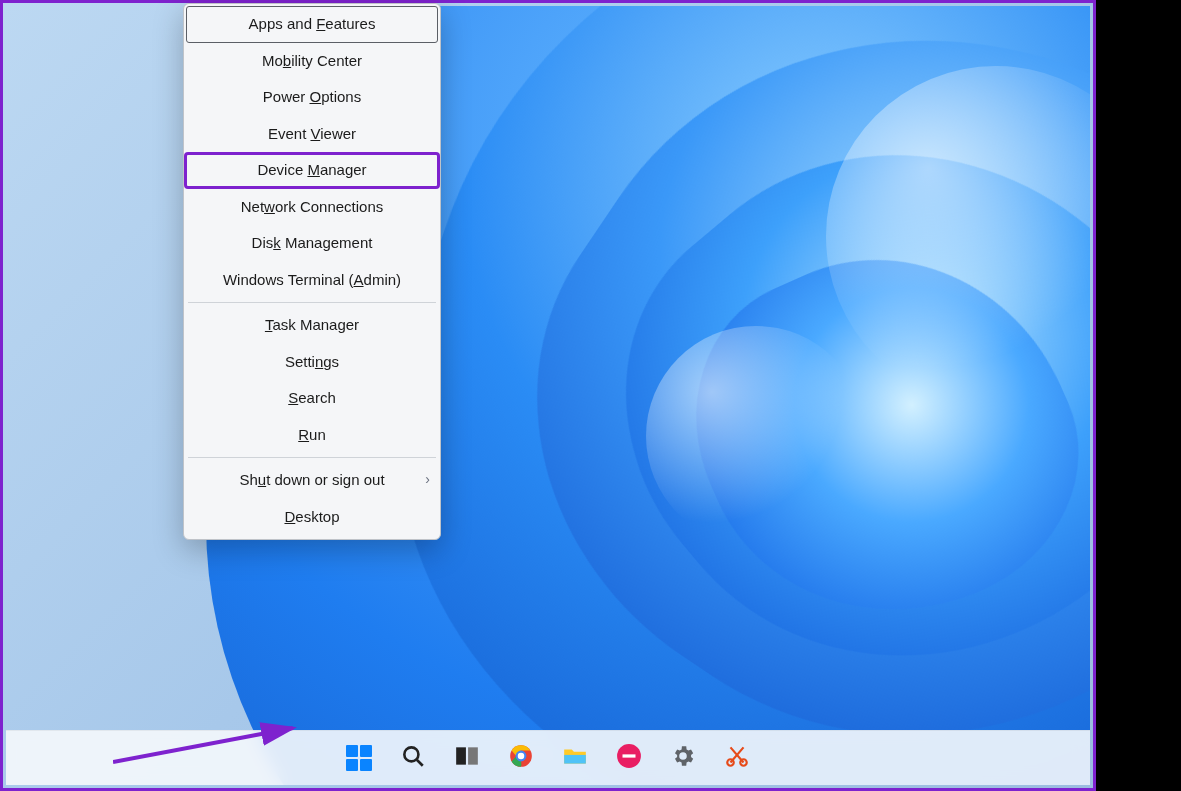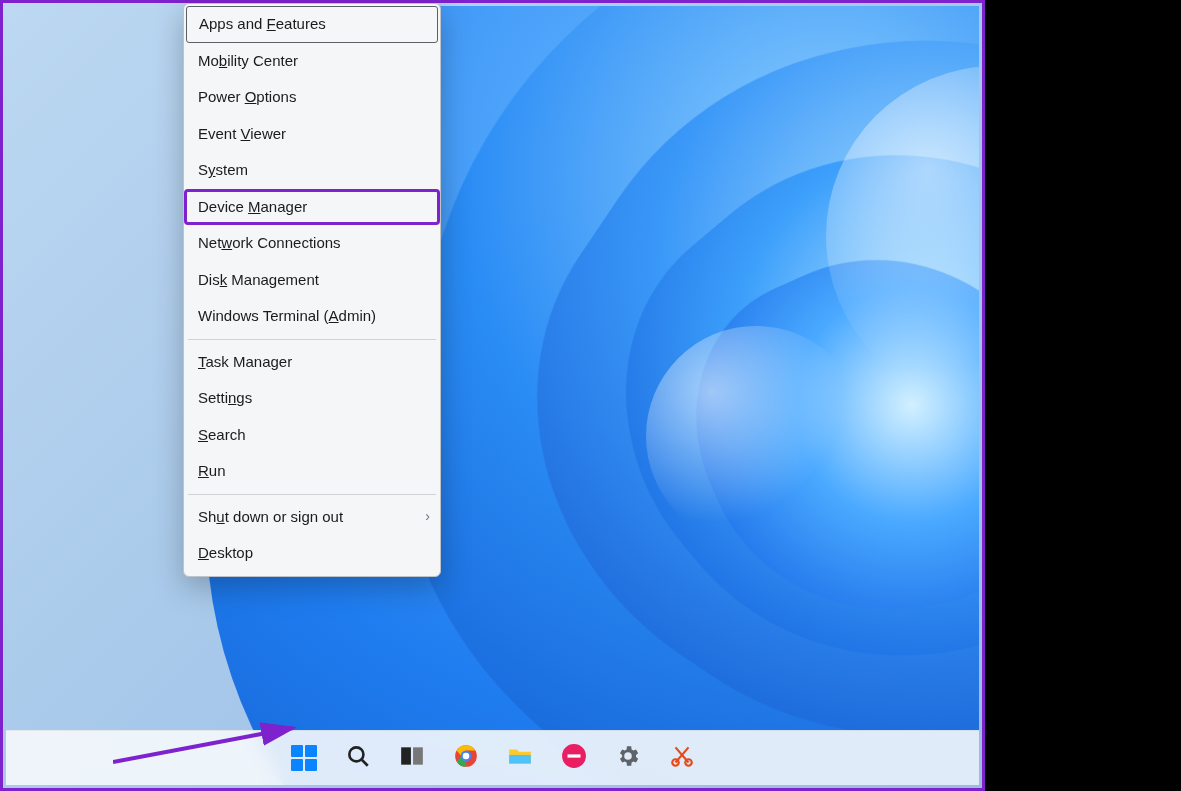--- a/index.html
+++ b/index.html
@@ -1,16 +1,16 @@
 <!DOCTYPE html>
 <html><head>
 <meta charset="utf-8">
 <style>
   html,body{margin:0;padding:0;width:1181px;height:791px;font-family:"Segoe UI",Arial,sans-serif;overflow:hidden;background:#000;}
-  .frame{position:relative;width:985px;height:791px;box-sizing:border-box;border:3px solid #7e22ce;background:linear-gradient(135deg,#bcd8f2 0%,#a7c8ea 50%,#9bbce0 100%);}
+  .frame{position:relative;width:1096px;height:791px;box-sizing:border-box;border:3px solid #7e22ce;background:linear-gradient(135deg,#bcd8f2 0%,#a7c8ea 50%,#9bbce0 100%);text-align:center;}
   
   .wall{position:absolute;inset:3px;overflow:hidden;}
   .petal{position:absolute;border-radius:60% 40% 55% 45%/55% 45% 60% 40%;filter:blur(0.2px);}
   .p1{width:1400px;height:1400px;left:200px;top:-350px;background:radial-gradient(circle at 35% 35%,#64b6ff 0%,#1f7df0 45%,#0a3ea8 100%);}
   .p2{width:1000px;height:1000px;left:420px;top:-140px;background:radial-gradient(circle at 35% 35%,#8fd0ff 0%,#2a8cf5 40%,#0848c0 100%);transform:rotate(18deg);}
   .p3{width:720px;height:720px;left:560px;top:20px;background:radial-gradient(circle at 40% 35%,#a6dcff 0%,#3a98f8 42%,#0a4cc9 100%);transform:rotate(34deg);}
   .p4{width:520px;height:520px;left:640px;top:140px;background:radial-gradient(circle at 42% 38%,#b9e6ff 0%,#3da0fb 42%,#0b52d4 100%);transform:rotate(50deg);}
   .p5{width:360px;height:360px;left:700px;top:250px;background:radial-gradient(circle at 45% 40%,#d2f0ff 0%,#4aa9ff 40%,#0a59df 100%);transform:rotate(66deg);}
   .hl{position:absolute;border-radius:50%;background:radial-gradient(circle at 30% 30%,rgba(255,255,255,.55),rgba(255,255,255,0) 60%);}
   .h1{width:340px;height:340px;left:820px;top:60px;}
@@ -45,21 +45,20 @@
       <div class="petal p5"></div>
     <div class="hl h1"></div>
       <div class="hl h2"></div>
   </div>
 
   <div class="ctx" id="ctx">
       <div class="mi sel"><span><span>Apps and </span><span class="ul">F</span><span>eatures</span></span></div>
       <div class="mi"><span><span>Mo</span><span class="ul">b</span><span>ility Center</span></span></div>
       <div class="mi"><span><span>Power </span><span class="ul">O</span><span>ptions</span></span></div>
       <div class="mi"><span><span>Event </span><span class="ul">V</span><span>iewer</span></span></div>
-      <div class="mi"><span><span>S</span><span class="ul">y</span><span>stem</span></span></div>
       <div class="mi" data-hl="1"><span><span>Device </span><span class="ul">M</span><span>anager</span></span></div>
       <div class="mi"><span><span>Net</span><span class="ul">w</span><span>ork Connections</span></span></div>
       <div class="mi"><span><span>Dis</span><span class="ul">k</span><span> Management</span></span></div>
       <div class="mi"><span><span>Windows Terminal (</span><span class="ul">A</span><span>dmin)</span></span></div>
       <div class="sep"></div>
       <div class="mi"><span><span class="ul">T</span><span>ask Manager</span></span></div>
       <div class="mi"><span><span>Setti</span><span class="ul">n</span><span>gs</span></span></div>
       <div class="mi"><span><span class="ul">S</span><span>earch</span></span></div>
       <div class="mi"><span><span class="ul">R</span><span>un</span></span></div>
       <div class="sep"></div>

